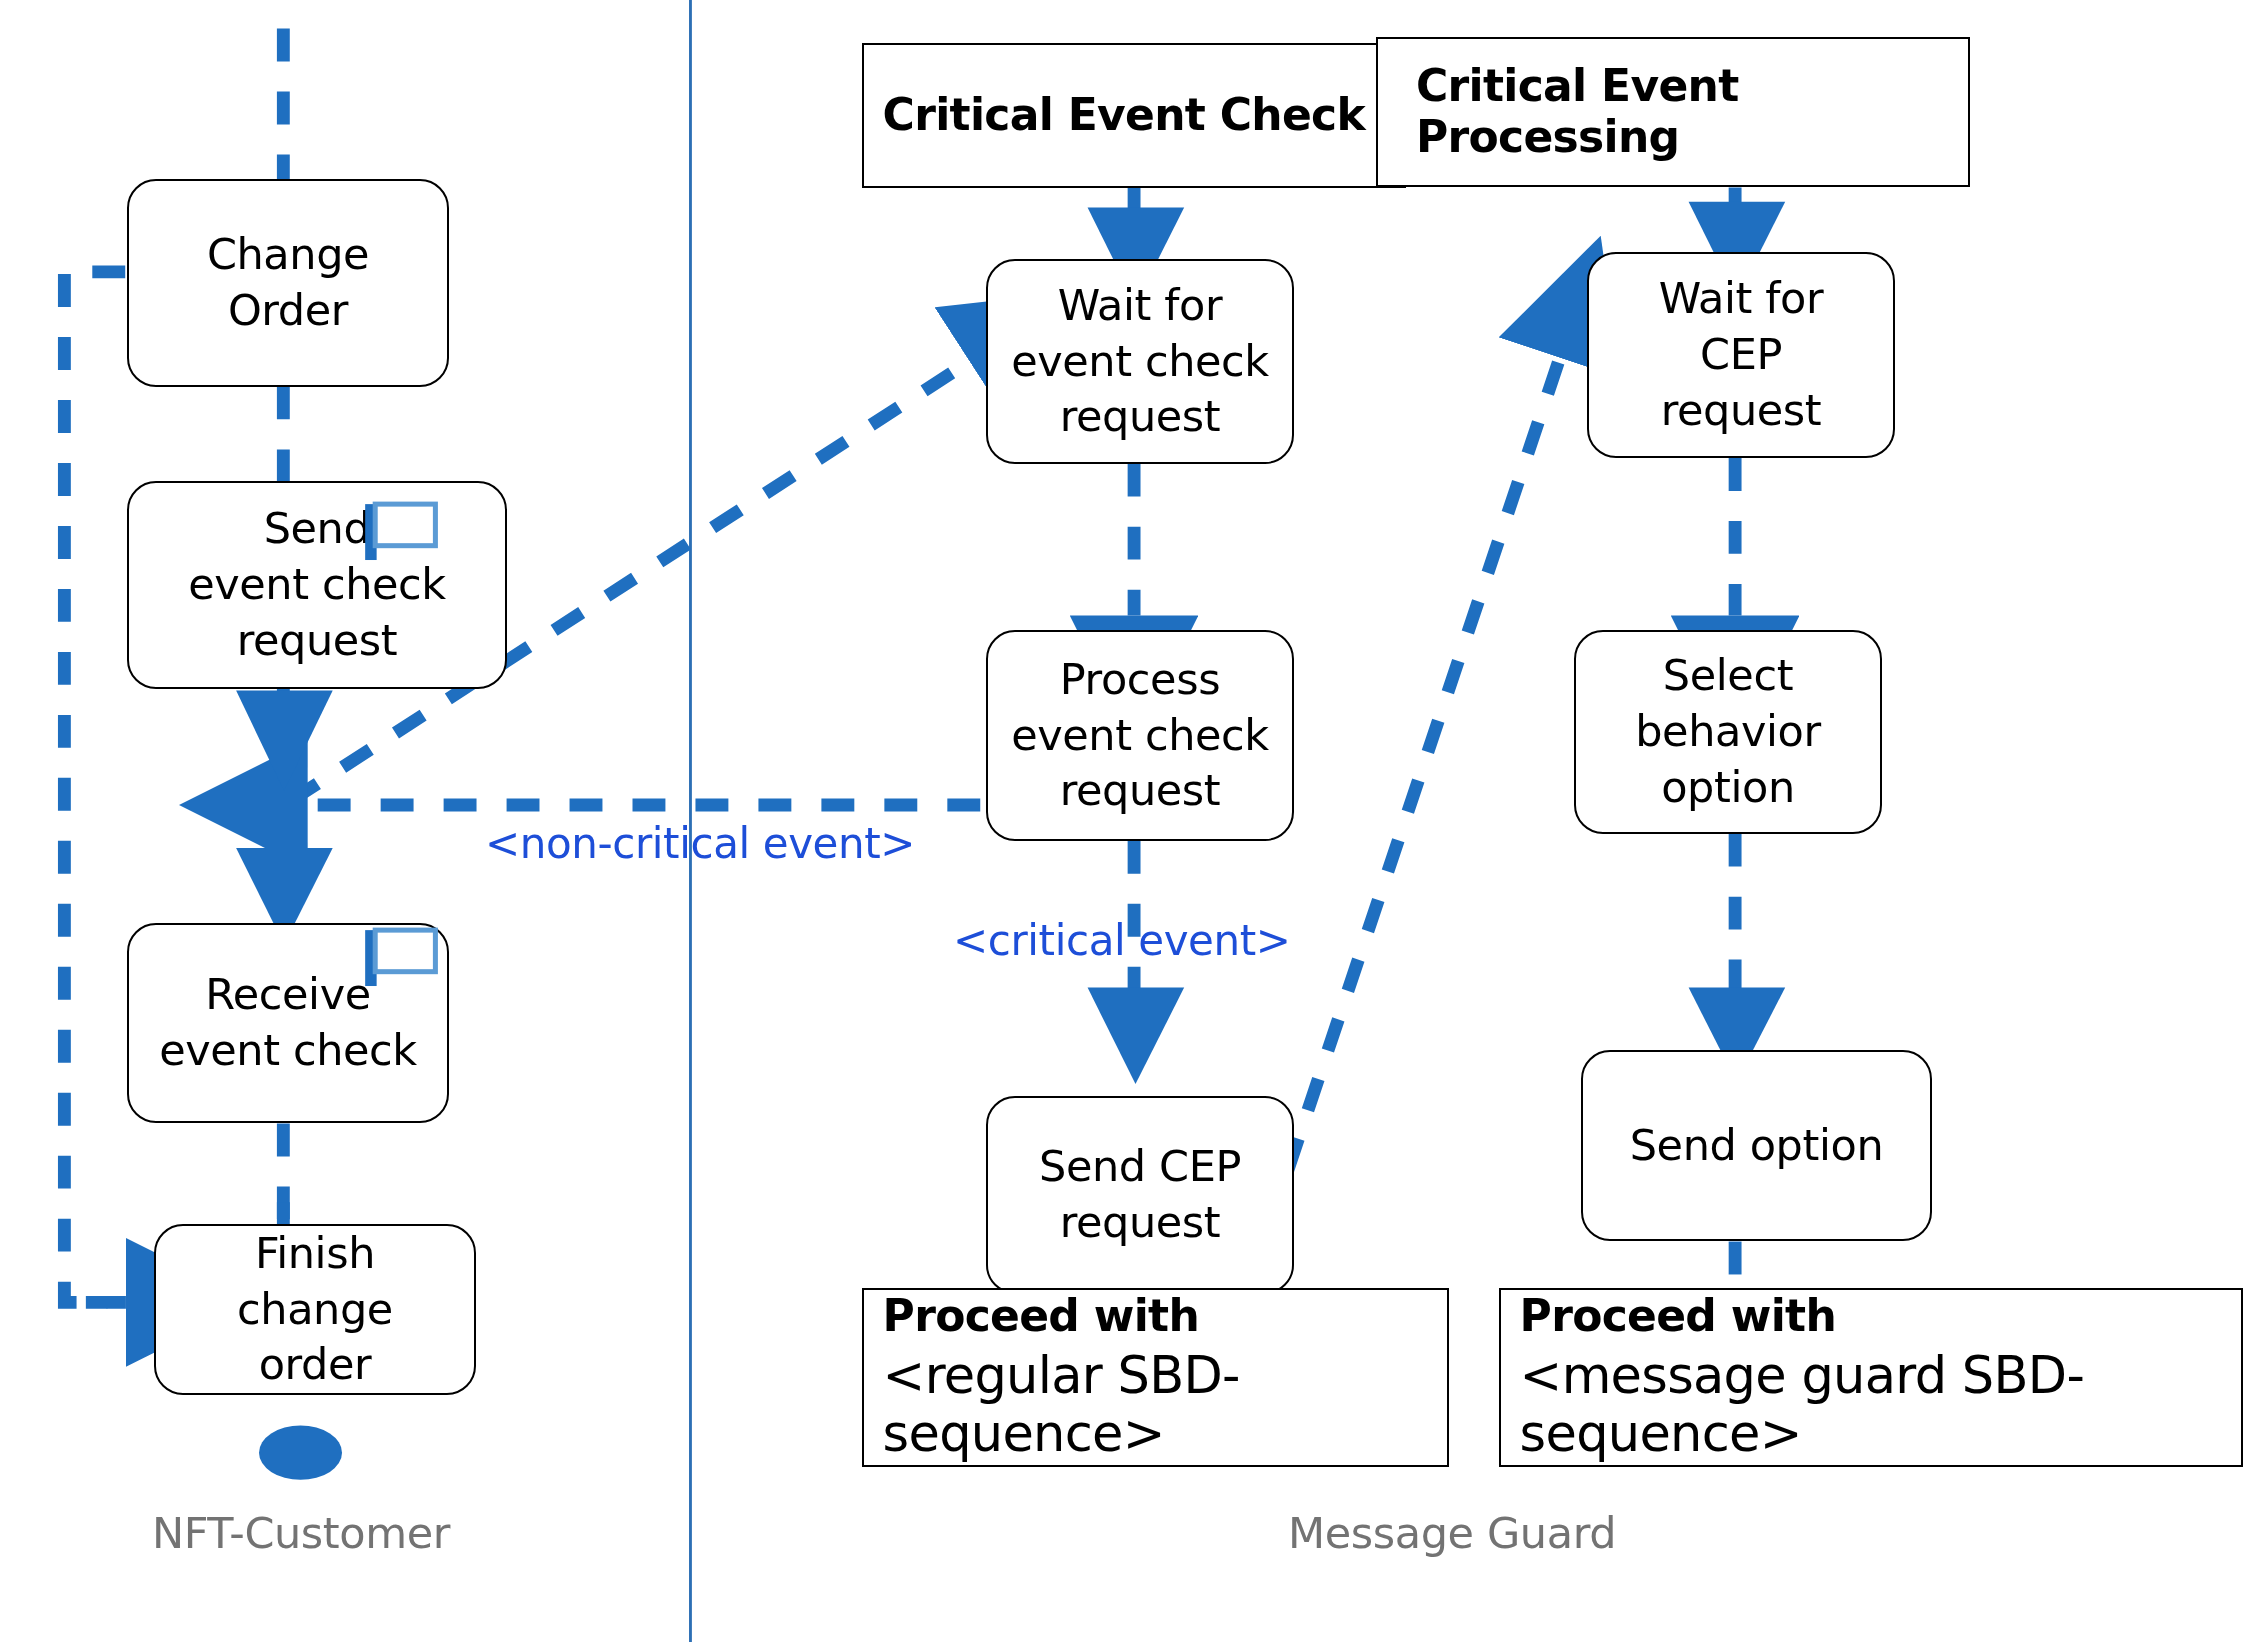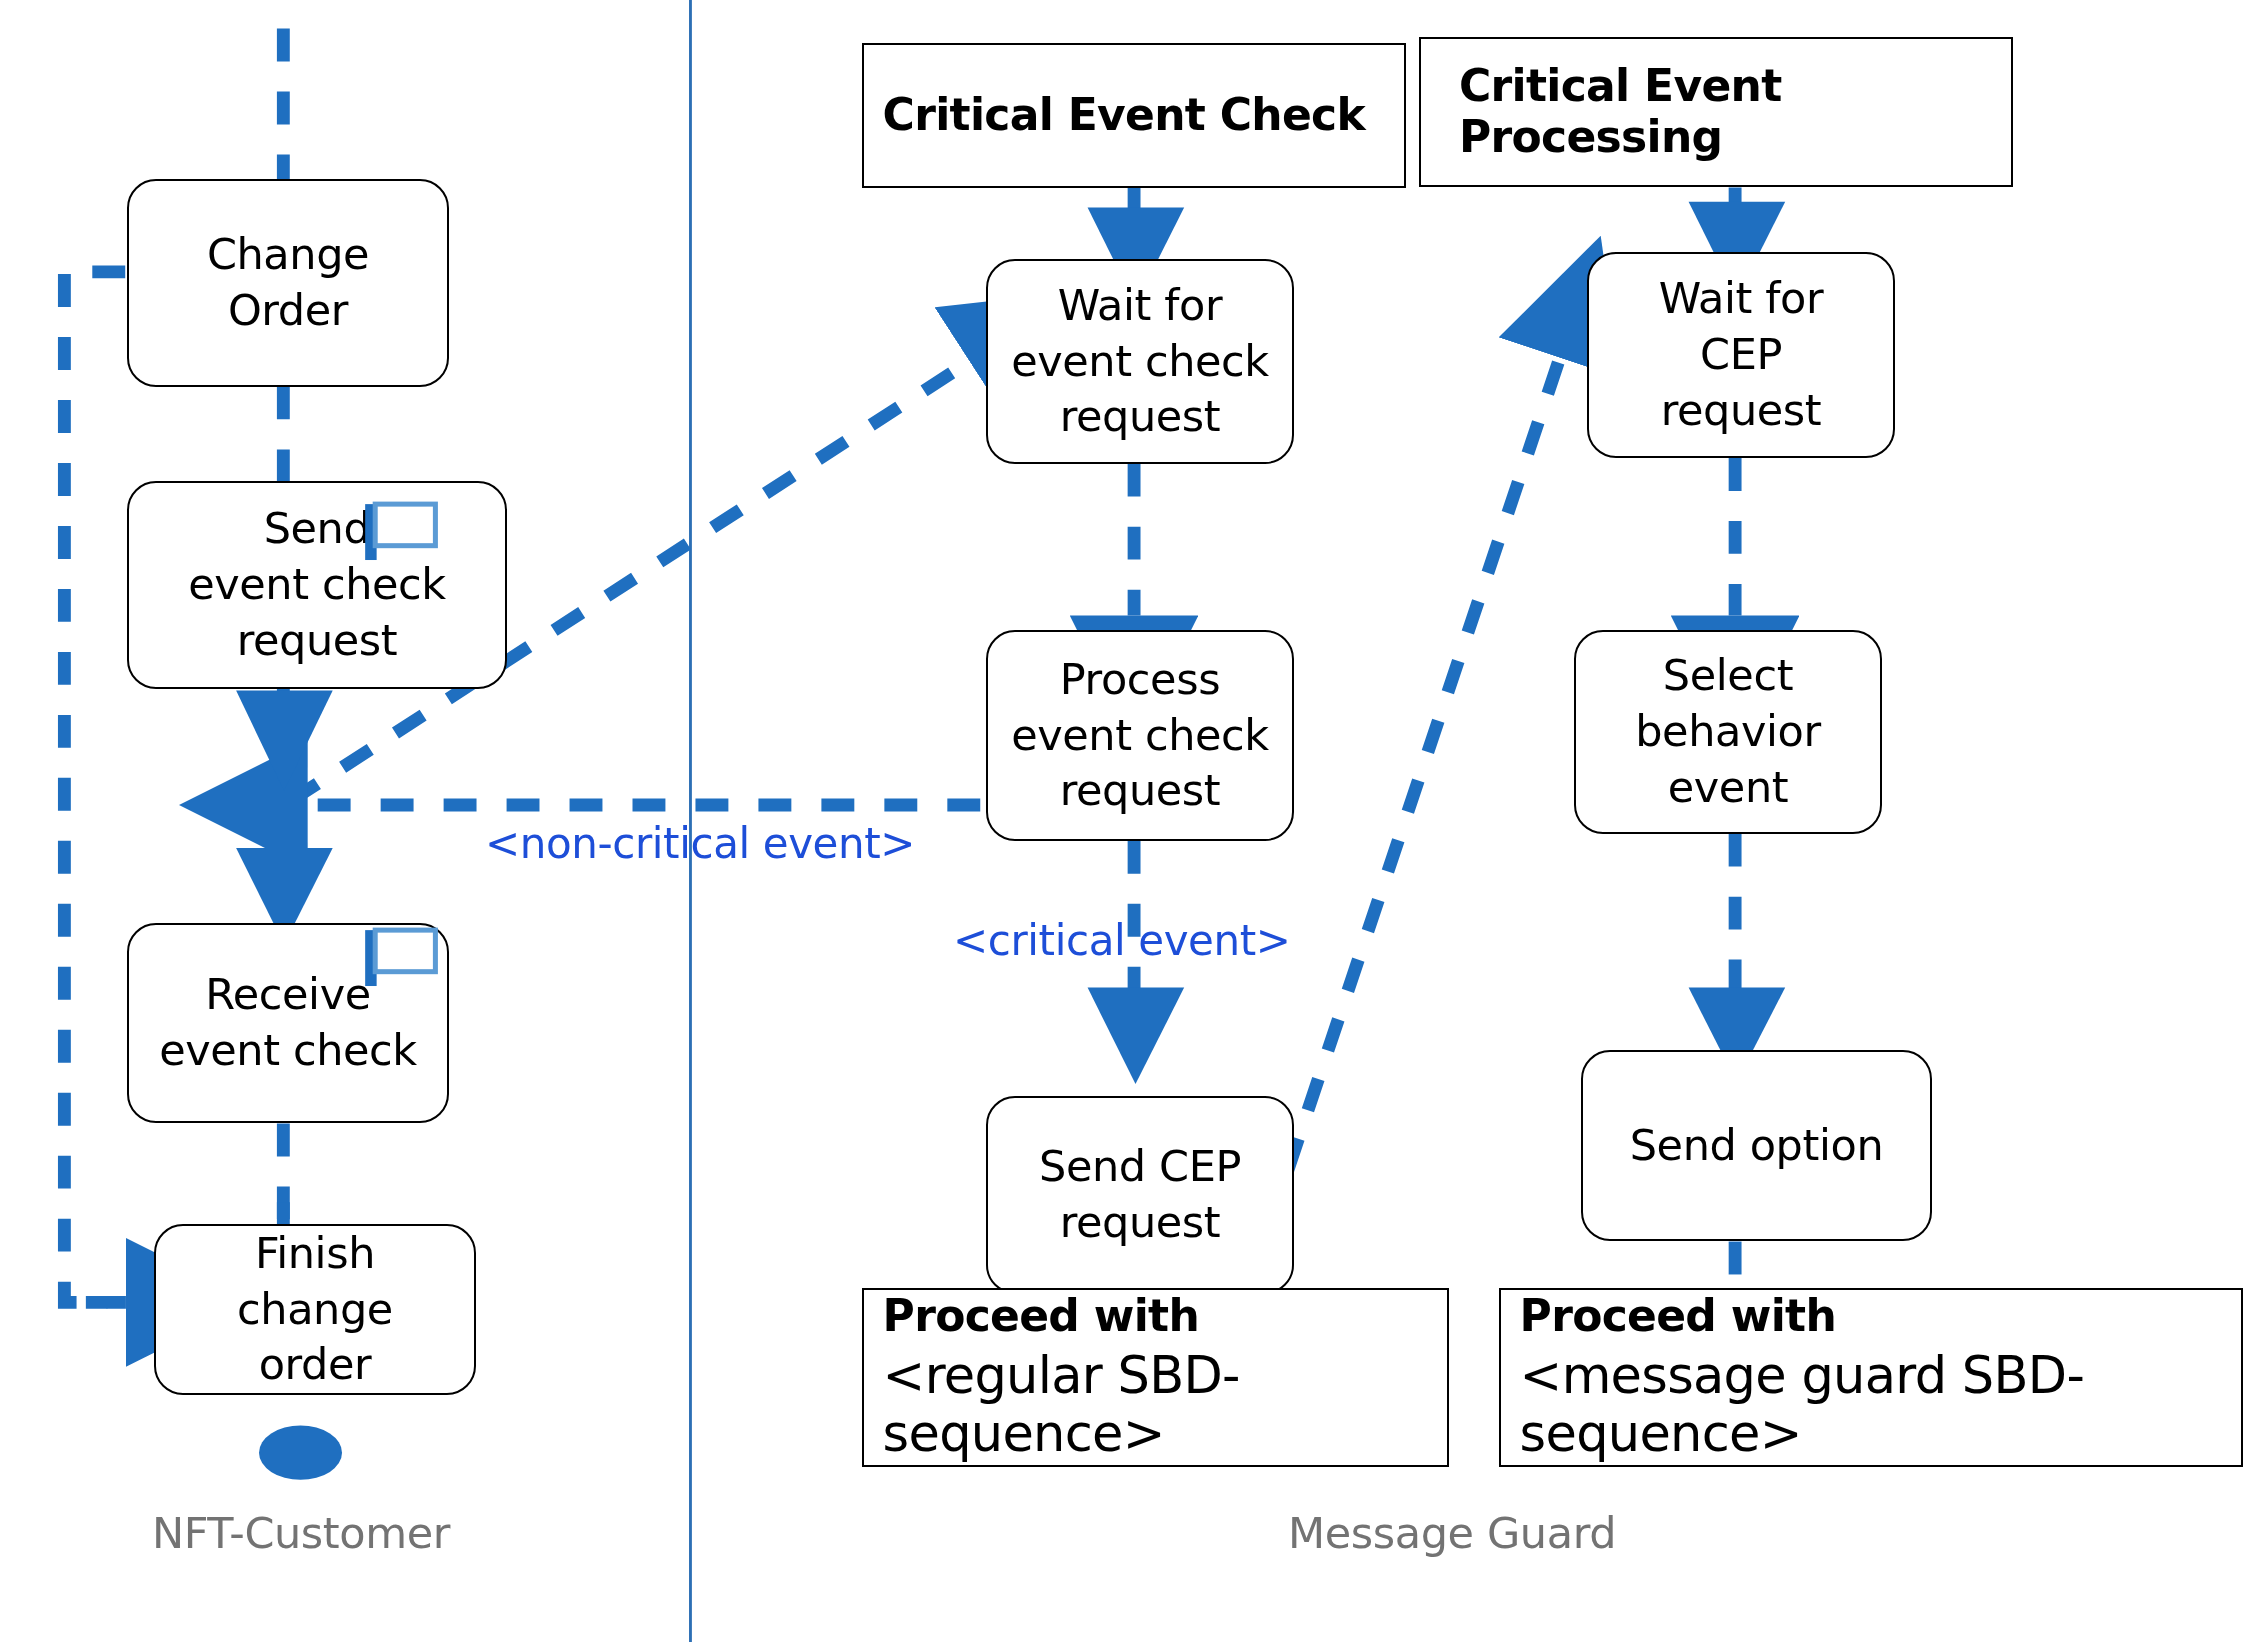--- a/index.html
+++ b/index.html
@@ -169,34 +169,34 @@
   <div class="node" style="left:986px;top:1096px;width:308px;height:198px;">
     <span class="lbl">Send CEP
 request</span>
   </div>
 
   <div class="panel two" style="left:862px;top:1288px;width:587px;height:179px;">
     <div class="ttl">Proceed with</div>
     <div class="sub">&lt;regular SBD-sequence&gt;</div>
   </div>
 
-  <div class="panel header" style="left:1419px;top:37px;width:594px;height:150px;padding-left:38px;">
+  <div class="panel header" style="left:1376px;top:37px;width:594px;height:150px;padding-left:38px;">
     <div class="ttl">Critical Event Processing</div>
   </div>
 
   <div class="node" style="left:1587px;top:252px;width:308px;height:206px;">
     <span class="lbl">Wait for
 CEP
 request</span>
   </div>
 
   <div class="node" style="left:1574px;top:630px;width:308px;height:204px;">
     <span class="lbl">Select
 behavior
-event</span>
+option</span>
   </div>
 
   <div class="node" style="left:1581px;top:1050px;width:351px;height:191px;">
     <span class="lbl">Send option</span>
   </div>
 
   <div class="panel two" style="left:1499px;top:1288px;width:744px;height:179px;">
     <div class="ttl">Proceed with</div>
     <div class="sub">&lt;message guard SBD-sequence&gt;</div>
   </div>

